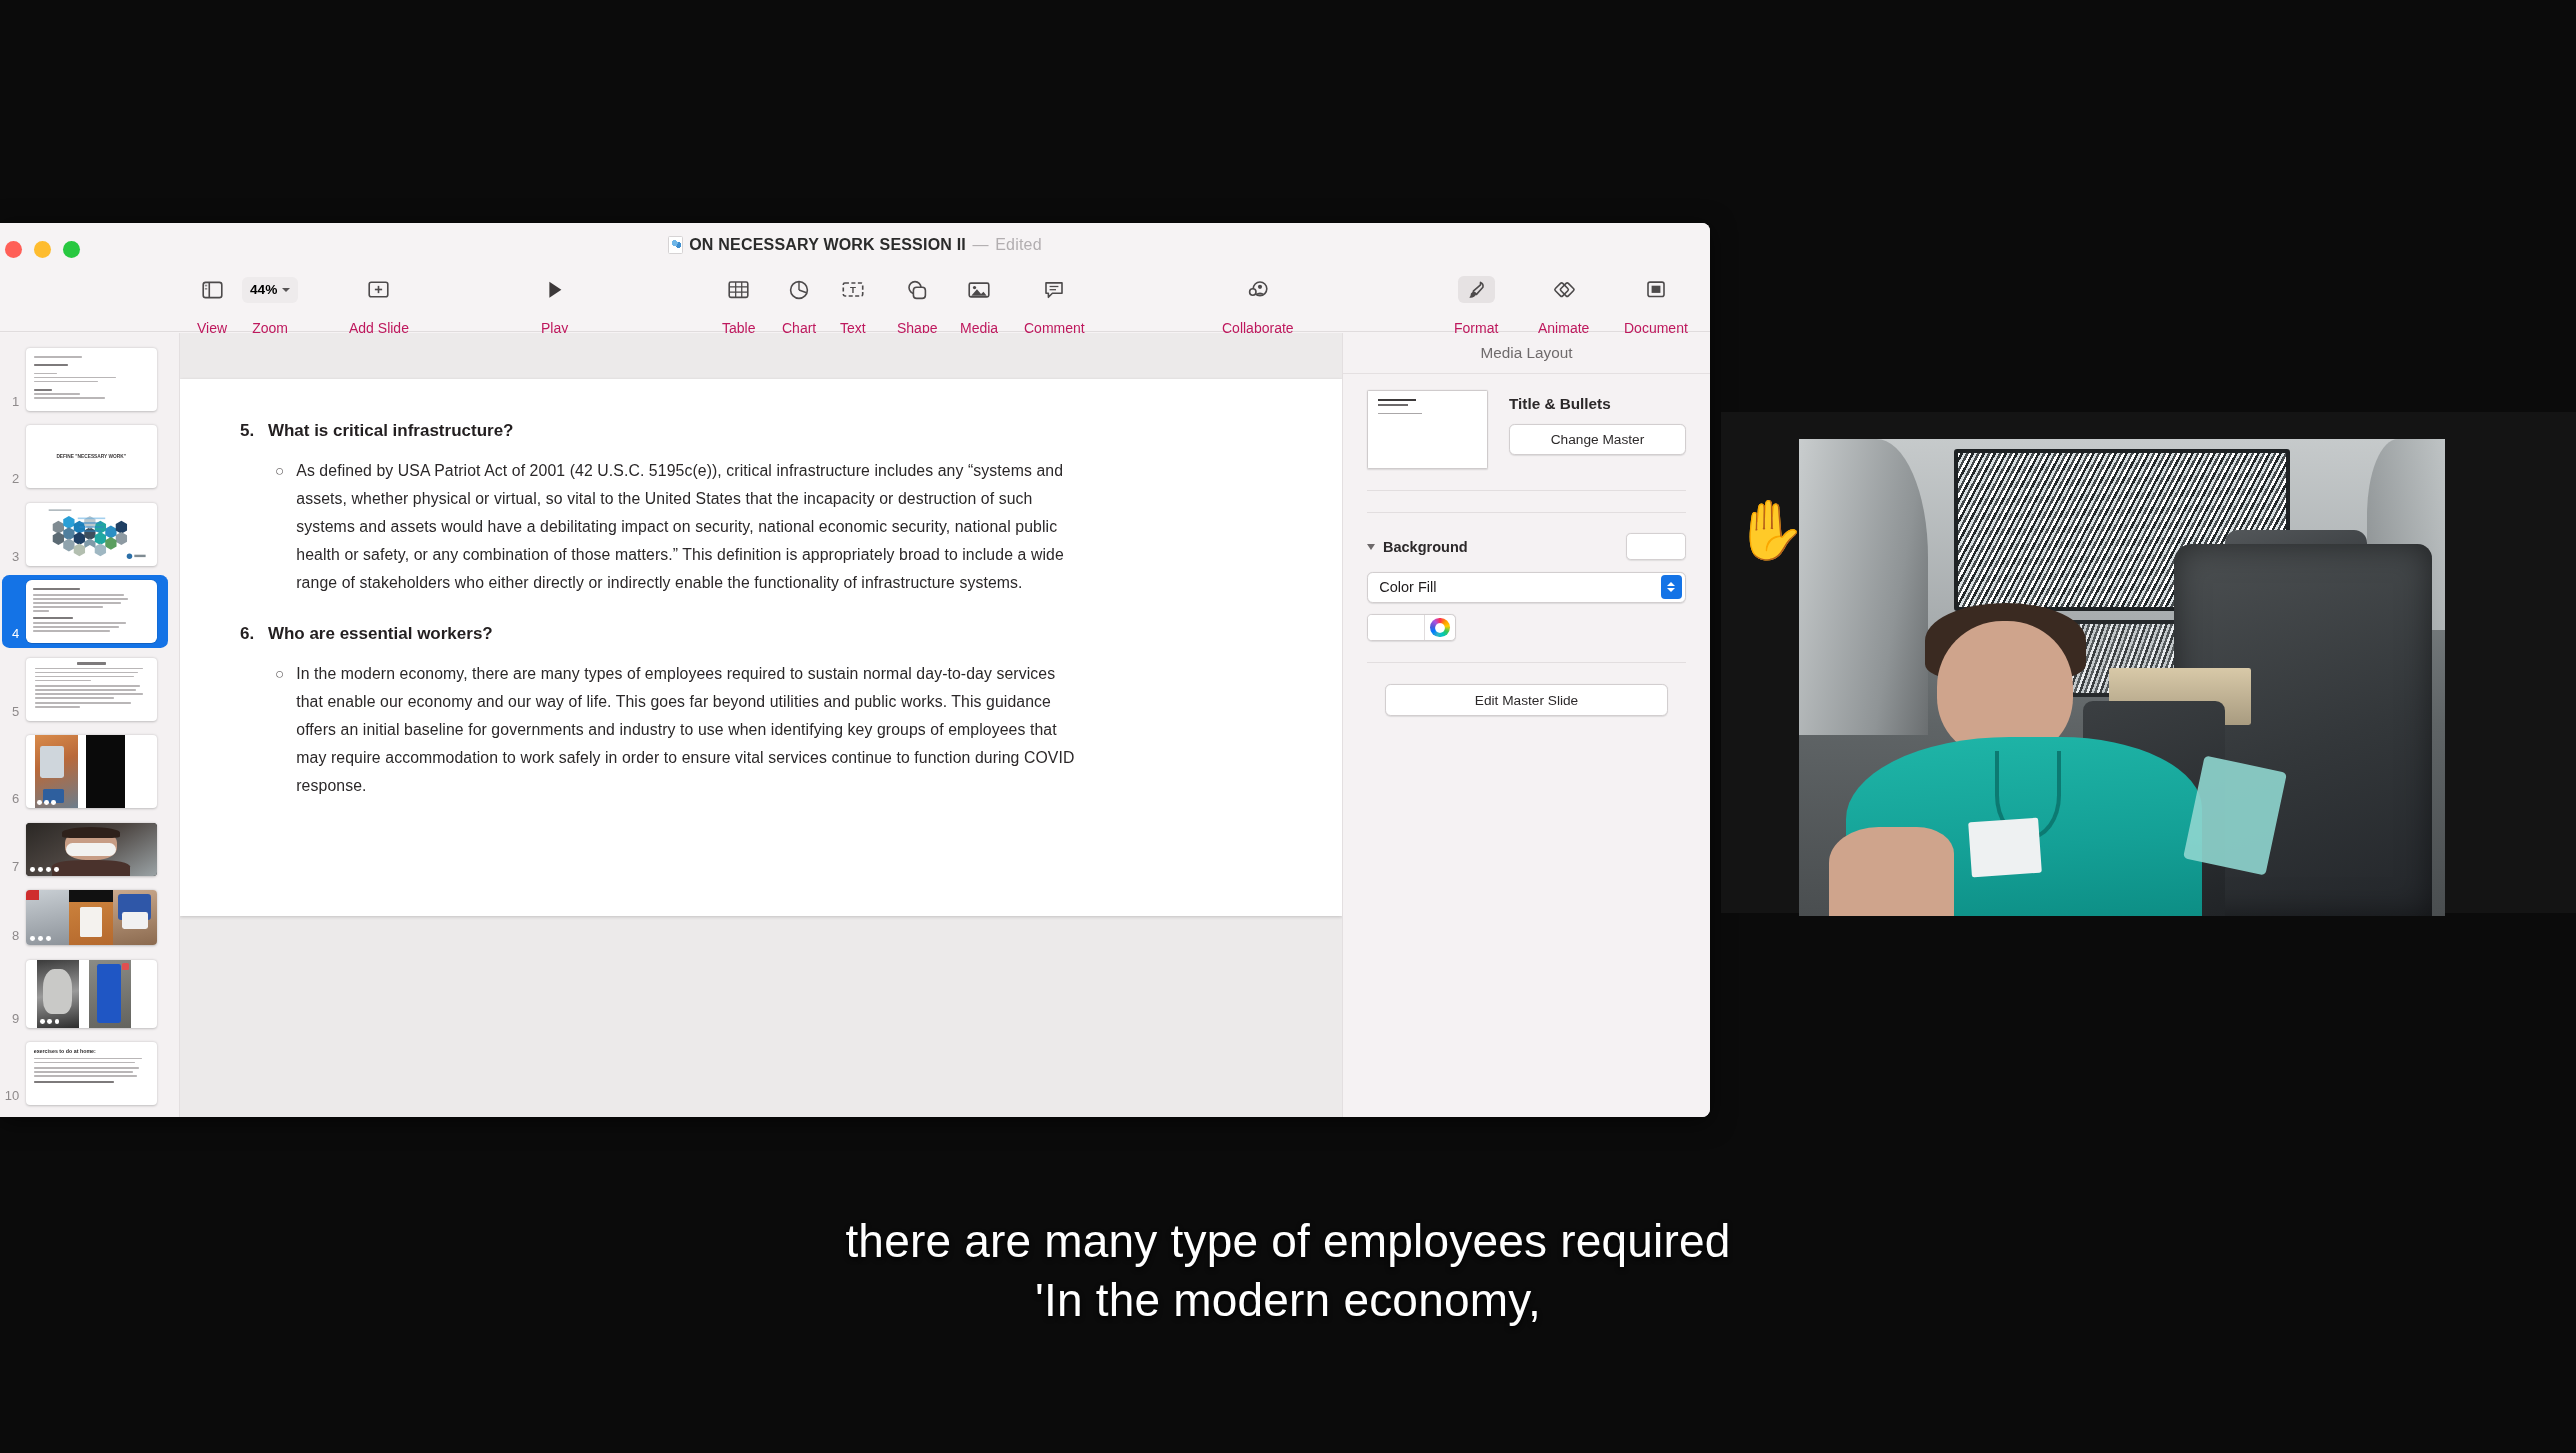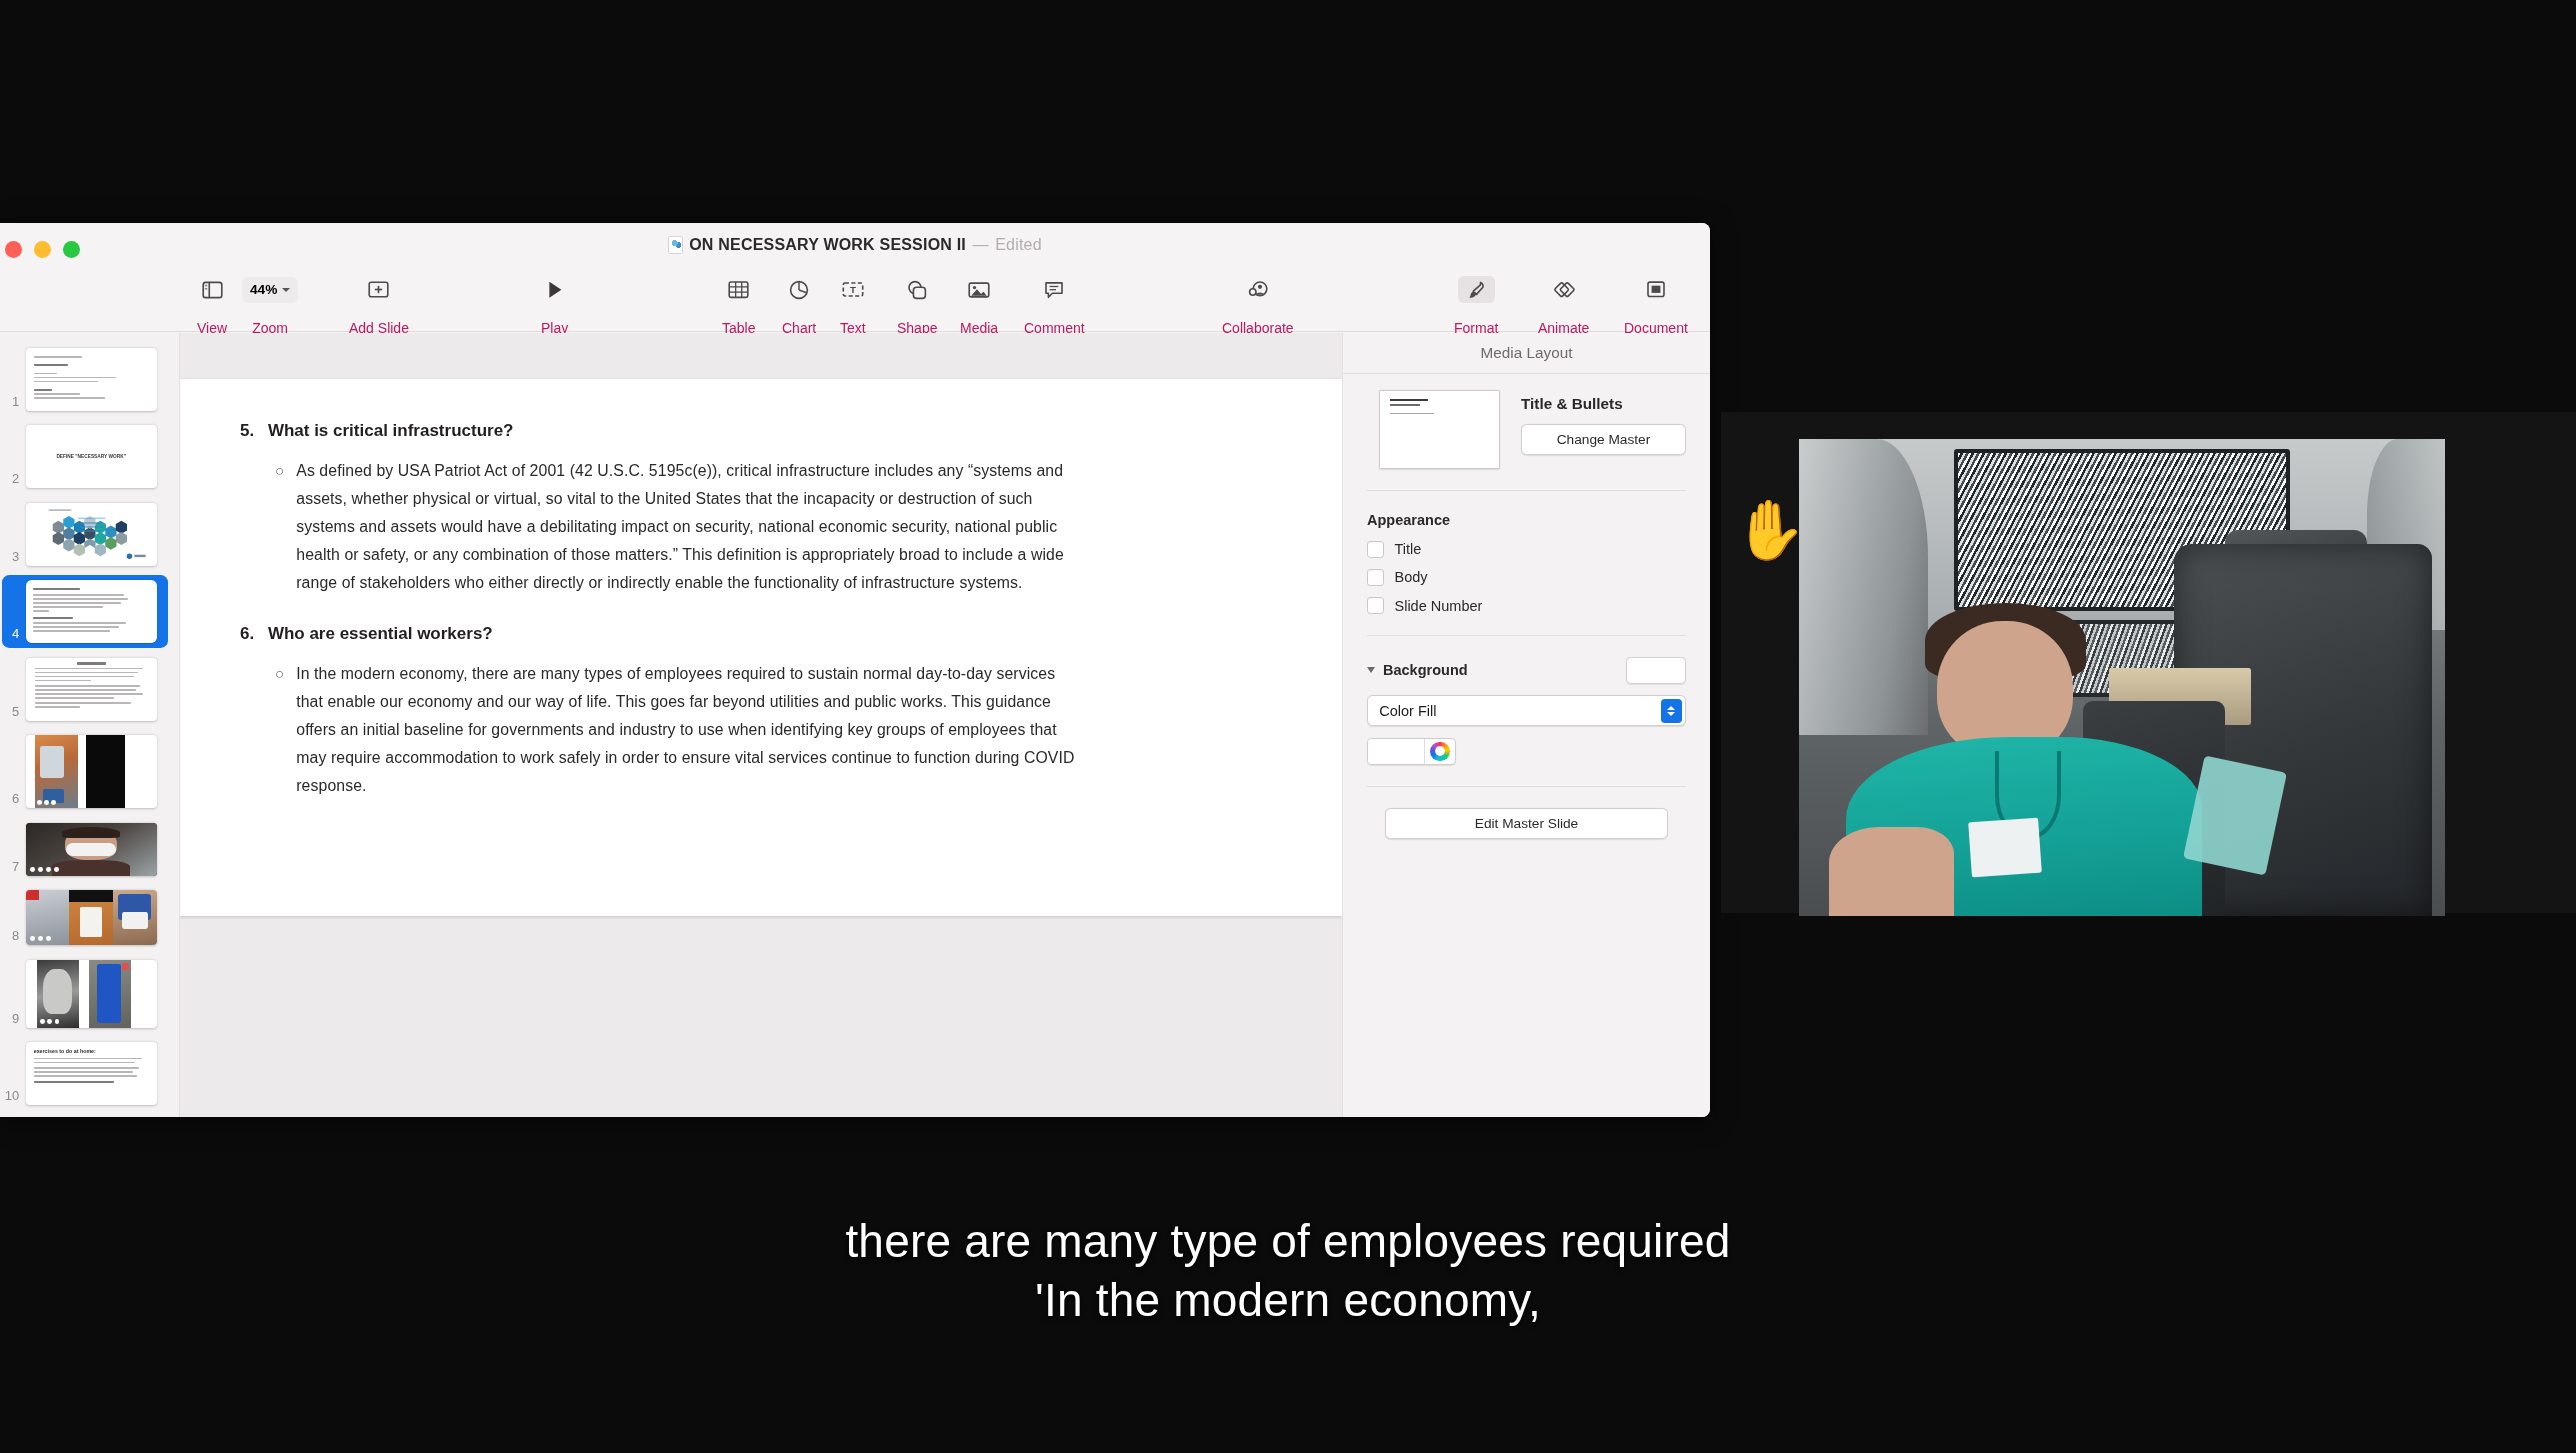--- a/index.html
+++ b/index.html
@@ -82,21 +82,21 @@
   .q-bullet { font-size:15.3px; line-height:1; color:#6b6768; margin-top:5.7px; }
   .q-text { font-size:15.8px; line-height:1.77; color:#2b2829; max-width:780px;
     letter-spacing:0.1px; }
 
   
   .inspector { width:368px; background:#f5f2f3; position:relative;
     border-left:0.8px solid #e3dfe0; }
   .insp-title { text-align:center; font-size:15.3px; color:#6f6b6c; padding:11.3px 0 10.5px;
     border-bottom:0.8px solid #e4e0e1; }
   .insp-sec { padding:16px 24px 0 24px; }
-  .layout-row { display:flex; gap:21px; align-items:flex-start;margin-left:12px; }
+  .layout-row { display:flex; gap:21px; align-items:flex-start; }
   .layout-thumb { width:121px; height:79px; background:#fff; border:0.8px solid #cfcbcc;
     border-radius:1.6px; box-shadow:0 0.8px 1.6px rgba(0,0,0,.12); padding:8px 9.7px; }
   .layout-name { font-size:15.3px; font-weight:700; color:#2c292a; margin:4.8px 0 11.3px; }
   .btn { background:#fff; border:0.8px solid #d2cecf; border-radius:5.7px;
     font-size:13.7px; color:#2c292a; padding:7.3px 0; text-align:center;
     box-shadow:0 0.8px 1.2px rgba(0,0,0,.10); cursor:default; }
   .hr { height:0.8px; background:#e2dedf; margin:21px 24px; }
   .sec-h { font-size:14.5px; font-weight:700; color:#2c292a; margin-bottom:13px; }
   .cbrow { display:flex; align-items:center; gap:10.5px; margin-bottom:11.3px; }
   .cb { width:17px; height:17px; background:#fff; border:0.8px solid #cbc7c8;
@@ -596,36 +596,20 @@
             </div>
             <div style="flex:1;">
               <div class="layout-name">Title &amp; Bullets</div>
               <div class="btn">Change Master</div>
             </div>
           </div>
         </div>
 
         <div class="hr"></div>
 
-        <div class="insp-sec" style="padding-top:0;">
-          <div class="sec-h">Appearance</div>
-
-          <div class="cbrow">
-            <div class="cb"></div>
-            <div class="cbl">Title</div>
-          </div>
-          <div class="cbrow">
-            <div class="cb"></div>
-            <div class="cbl">Body</div>
-          </div>
-          <div class="cbrow">
-            <div class="cb"></div>
-            <div class="cbl">Slide Number</div>
-          </div>
-        </div>
 
         <div class="hr"></div>
 
         <div class="insp-sec" style="padding-top:0;">
           <div class="disc-row">
             <div class="disc-left">
               <span class="tri"></span>
               <span class="sec-h" style="margin:0;">Background</span>
             </div>
             <div class="bgswatch"></div>

